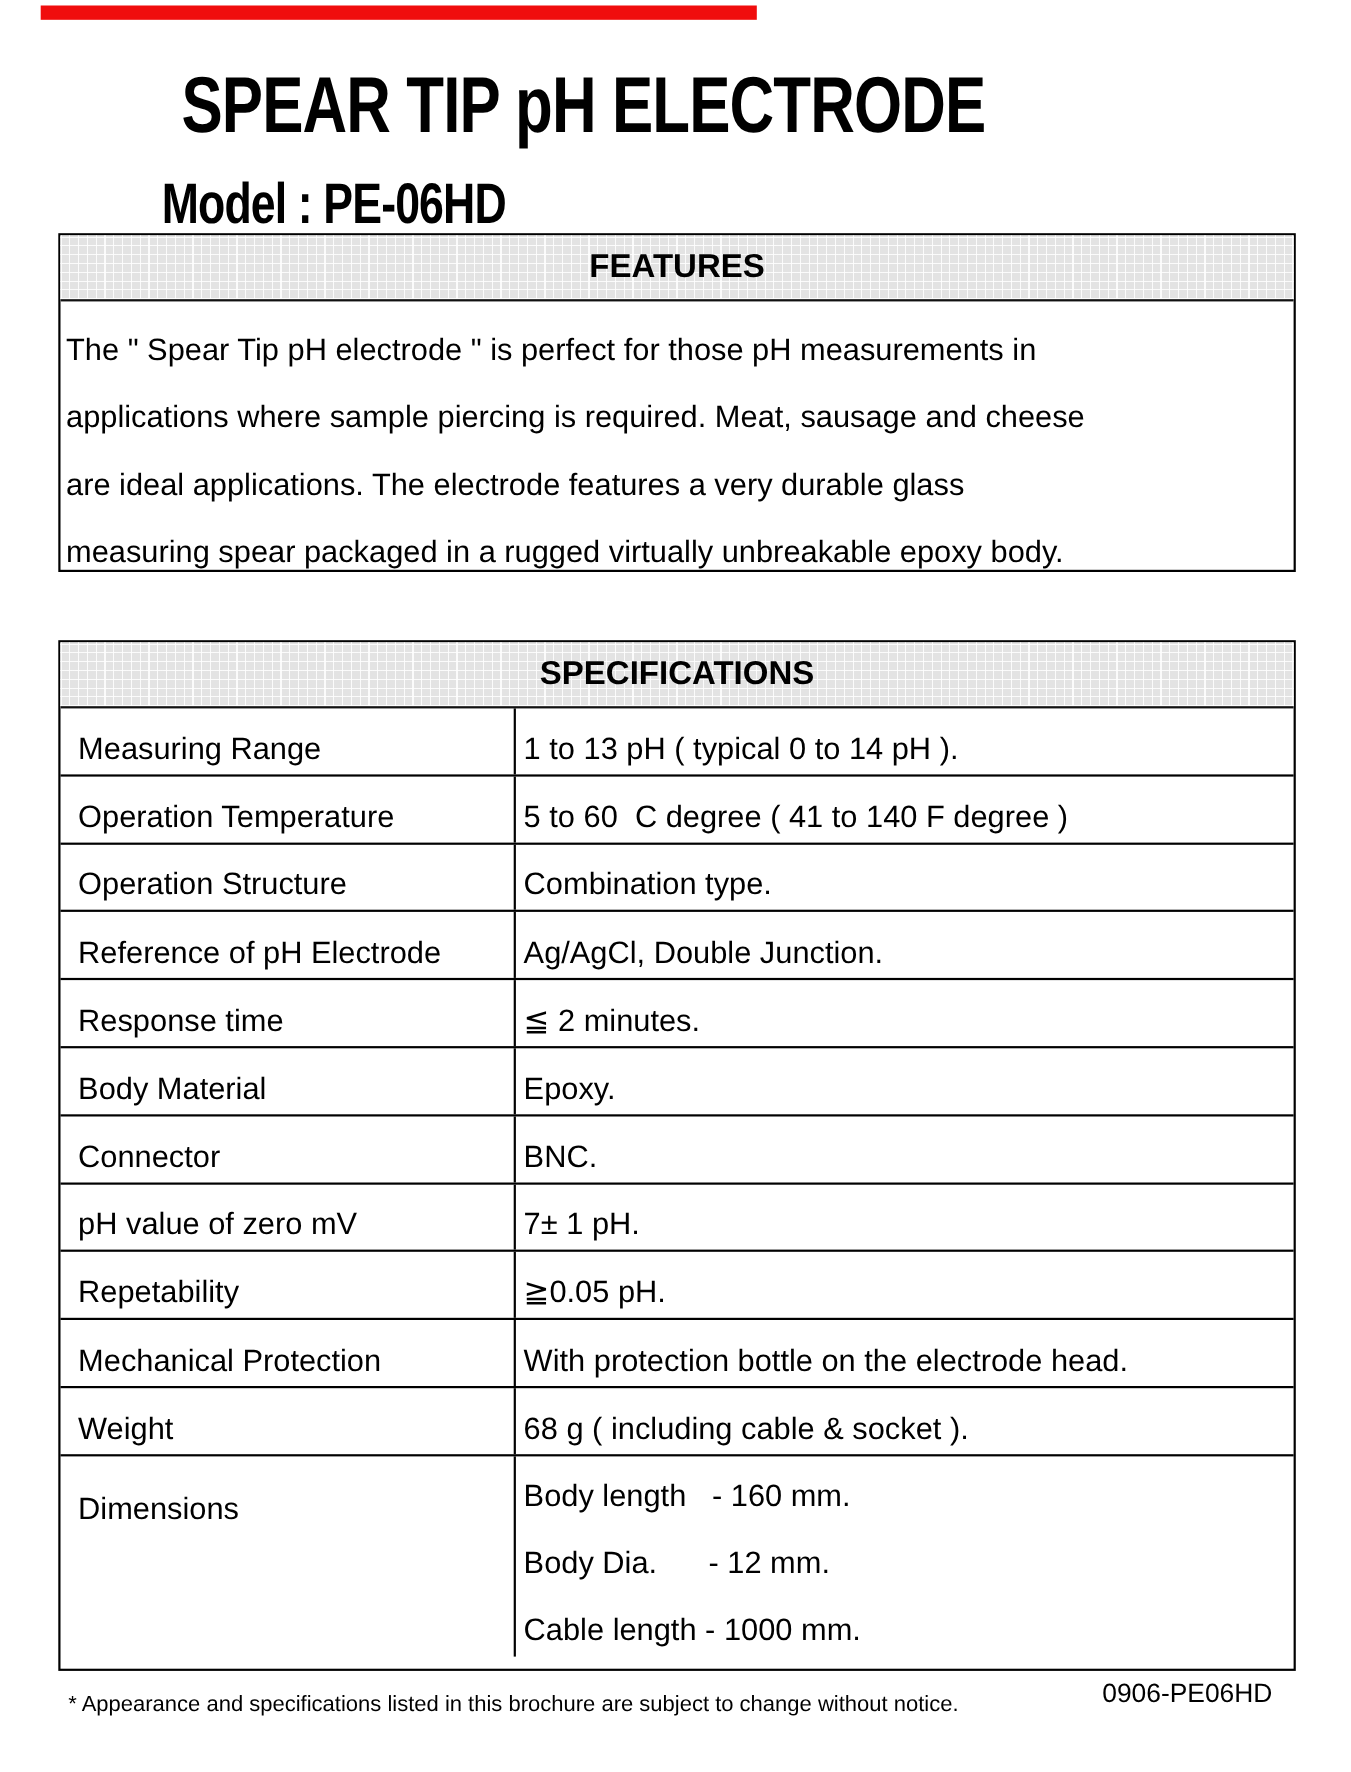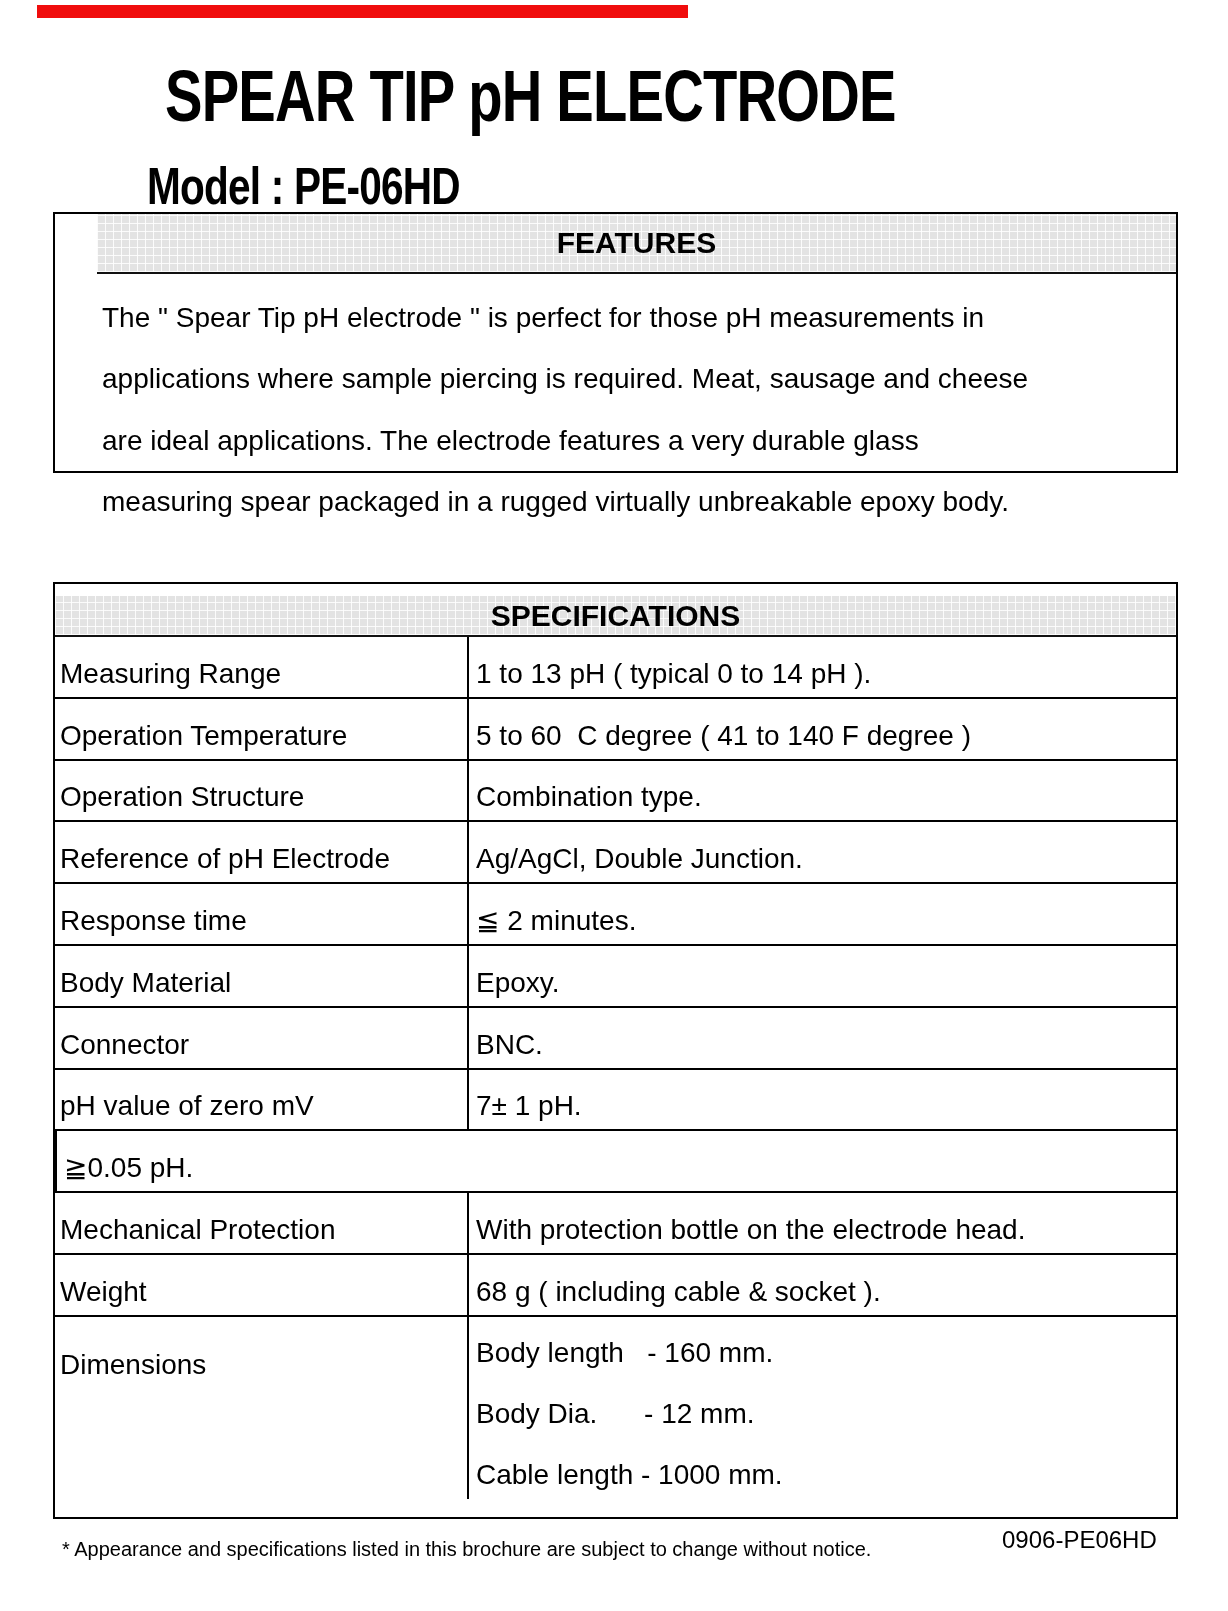--- a/index.html
+++ b/index.html
@@ -45,43 +45,43 @@
     border-bottom:2px solid #111;
     background-color:#e3e3e3;
     background-image:
       repeating-linear-gradient(0deg,  rgba(255,255,255,.85) 0 1px, rgba(255,255,255,0) 1px 8px),
       repeating-linear-gradient(90deg, rgba(255,255,255,.85) 0 1px, rgba(255,255,255,0) 1px 8px);
     display:flex;align-items:center;justify-content:center;
     font-weight:bold;font-size:30px;
   }
 
   
-  .features{top:212px;height:261px;padding-left:42px;}
+  .features{top:212px;height:308px;}
   .features .band{height:60px;}
   .features-body{padding:13px 8px 0 5px;}
   .feature-line{
     height:61.5px;display:flex;align-items:center;
     font-size:28px;white-space:pre;
   }
 
   
   .specs{top:582px;height:937px;}
-  .specs .band{height:41px;margin-top:12px;}
+  .specs .band{height:60px;}
   .spec-row{
     display:grid;grid-template-columns:412px 1fr;
     height:61.8px;box-sizing:border-box;
     border-bottom:2px solid #000;
   }
   .spec-row:last-child{border-bottom:none;}
   .spec-row.dims{height:182px;}
   .cell{
     display:flex;align-items:flex-end;
     box-sizing:border-box;
     font-size:28px;white-space:pre;
-    padding:0 0 7px 5px;
+    padding:0 0 7px 16px;
     overflow:hidden;
   }
   .cell.value{border-left:2px solid #000;padding-left:7px;}
   .dims .cell.label{align-items:flex-start;}
   .dims .cell.label span{height:64.6px;display:flex;align-items:flex-end;padding-bottom:8px;}
   .dims .cell.value{flex-direction:column;align-items:stretch;padding:0;}
   .dim-line{
     height:64.6px;display:flex;align-items:flex-end;
     padding:0 0 8px 7px;box-sizing:border-box;white-space:pre;
   }
@@ -137,20 +137,21 @@
       </div>
       <div class="spec-row">
         <div class="cell label">Connector</div>
         <div class="cell value">BNC.</div>
       </div>
       <div class="spec-row">
         <div class="cell label">pH value of zero mV</div>
         <div class="cell value">7± 1 pH.</div>
       </div>
       <div class="spec-row">
+        <div class="cell label">Repetability</div>
         <div class="cell value">≧0.05 pH.</div>
       </div>
       <div class="spec-row">
         <div class="cell label">Mechanical Protection</div>
         <div class="cell value">With protection bottle on the electrode head.</div>
       </div>
       <div class="spec-row">
         <div class="cell label">Weight</div>
         <div class="cell value">68 g ( including cable &amp; socket ).</div>
       </div>

